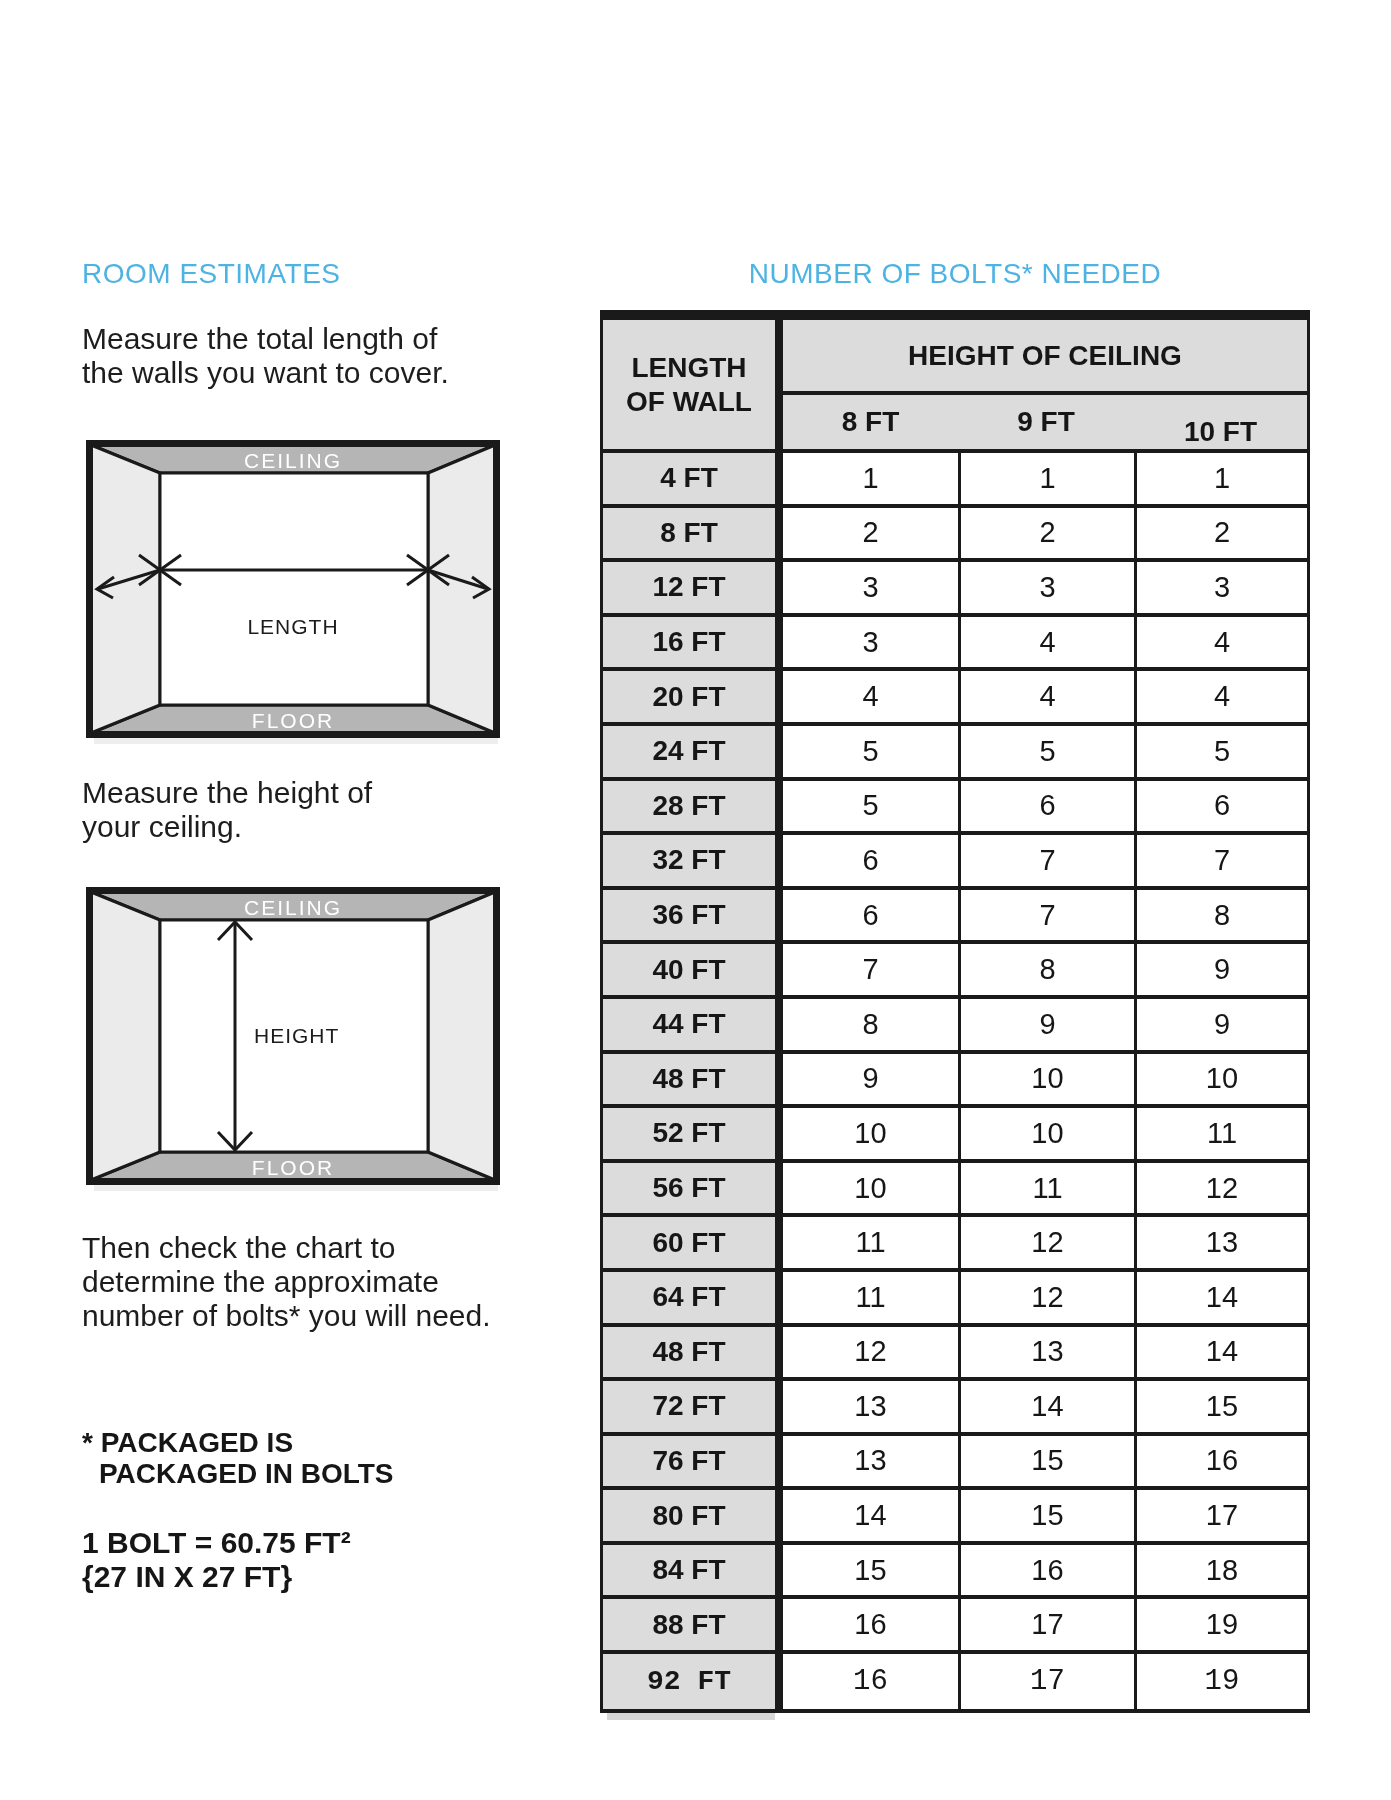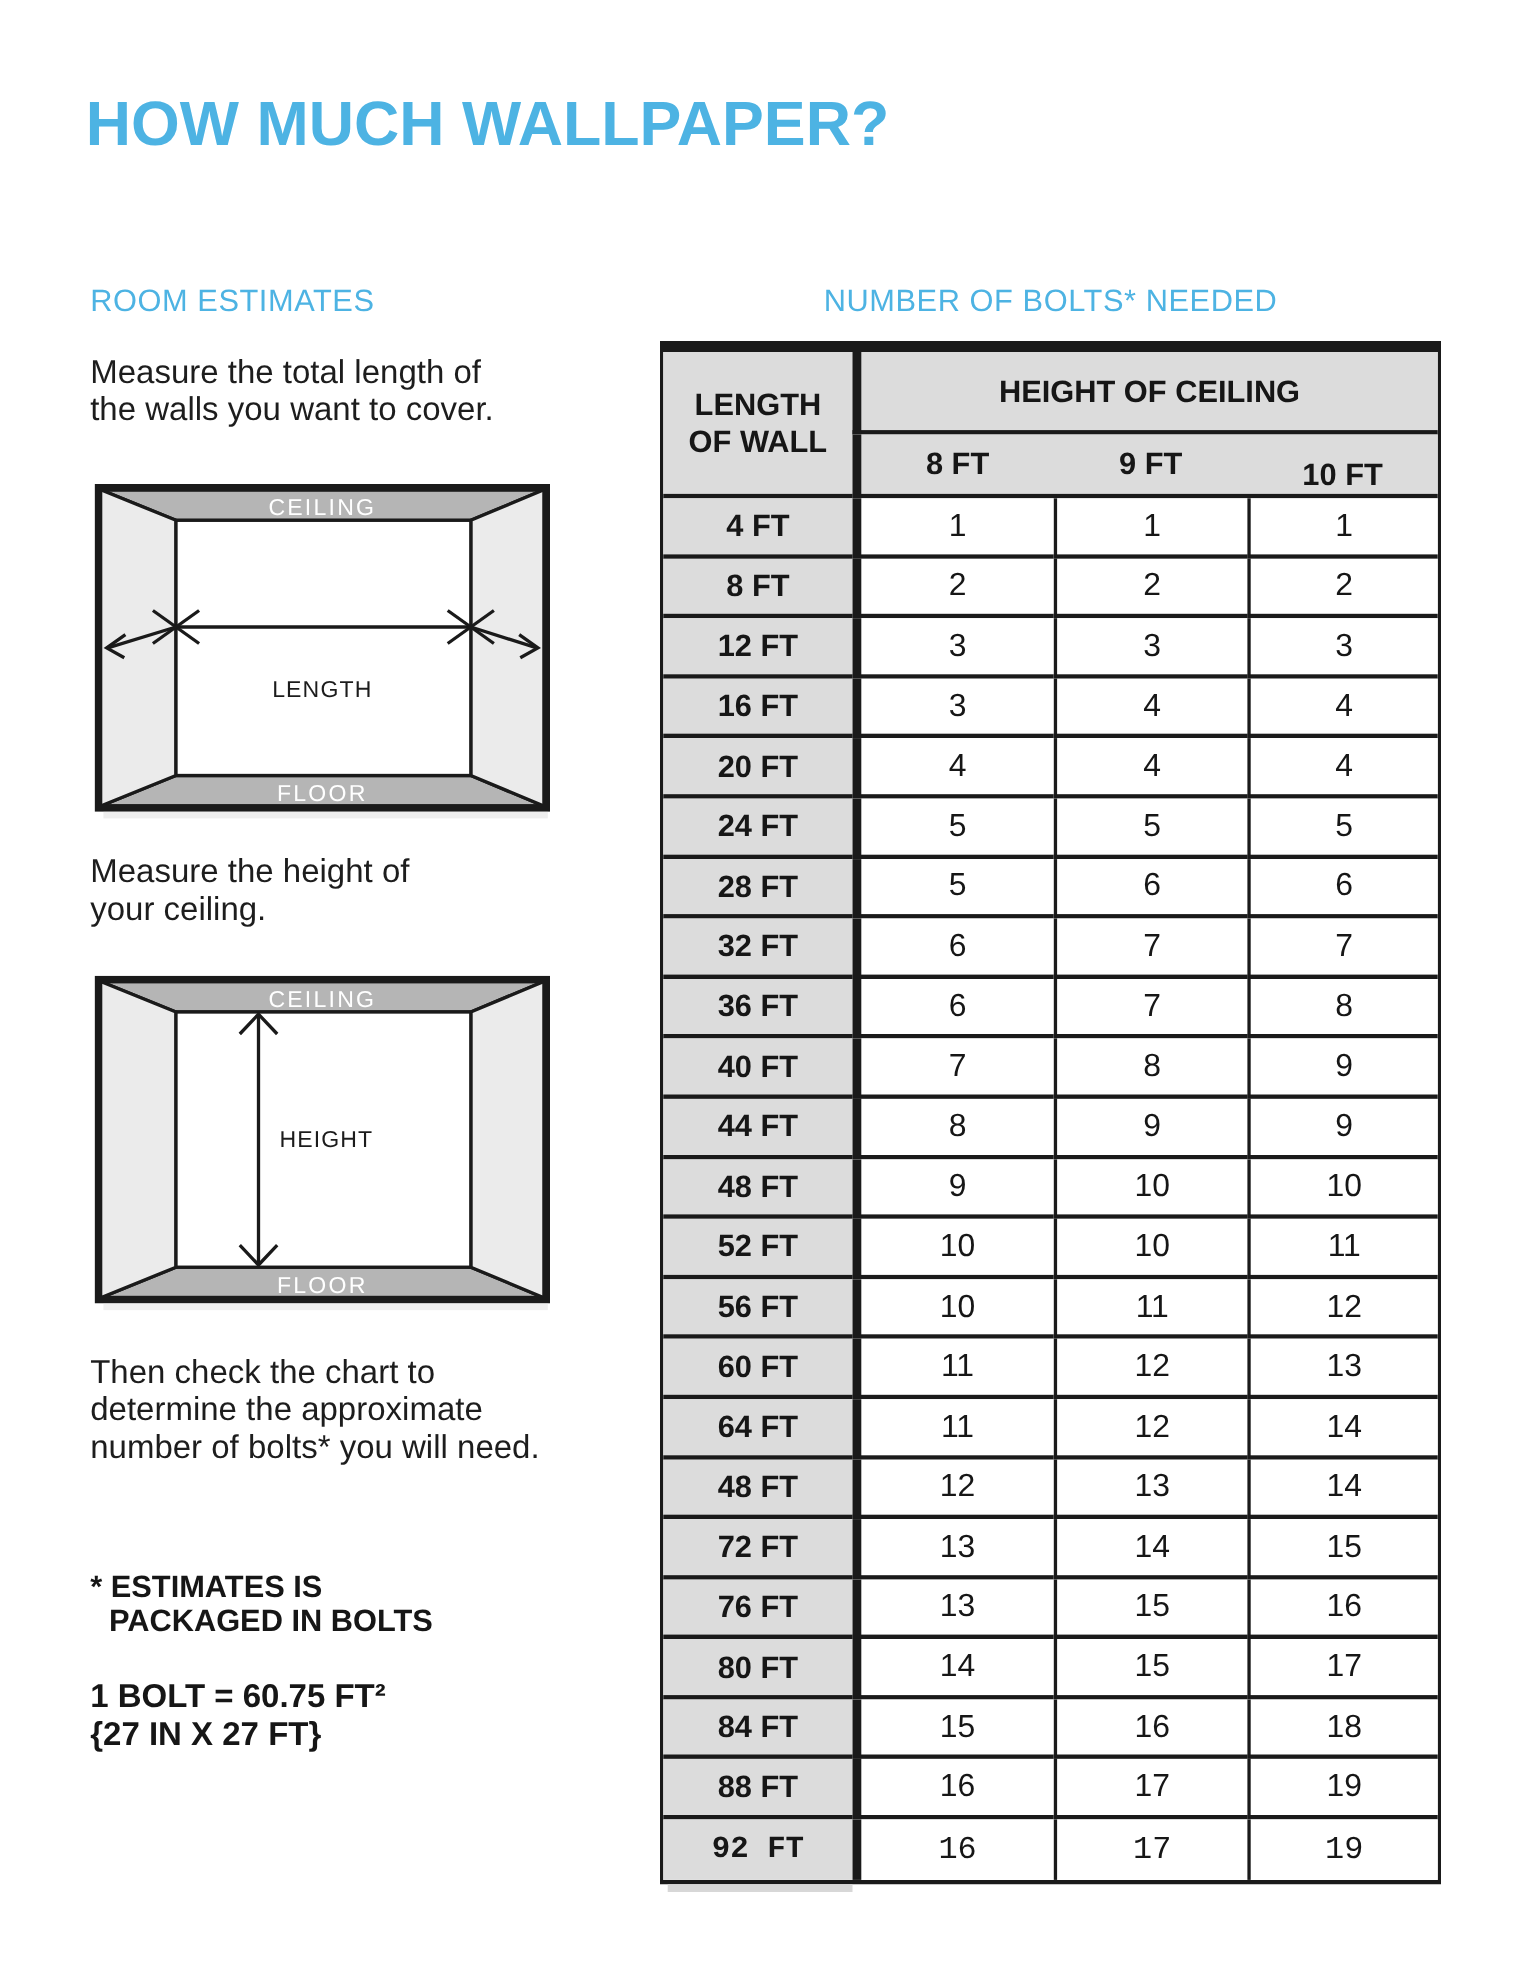--- a/index.html
+++ b/index.html
@@ -46,21 +46,20 @@
   .subhead{grid-column:2/5;grid-row:2;padding:0;}
   .subhead .sub{display:flex;align-items:center;justify-content:center;height:100%;}
   .subhead{display:flex;}
   .sub.s1{width:175px;} .sub.s2{width:176px;} .sub.s3{width:173px;margin-top:19px;}
 </style>
 </head>
 <body>
 
 <div class="page">
 
-  <div class="page-title">HOW MUCH WALLPAPER?</div>
 
   <div class="section-heading room-heading">ROOM ESTIMATES</div>
 
   <div class="para para1">Measure the total length of
 the walls you want to cover.</div>
 
   <svg class="diagram diagram1" viewBox="0 0 414 298">
     <polygon points="5,5 409,5 342,33 74,33" fill="#b5b5b5" stroke="#1a1a1a" stroke-width="3"></polygon>
     <polygon points="5,293 409,293 342,265 74,265" fill="#b5b5b5" stroke="#1a1a1a" stroke-width="3"></polygon>
     <polygon points="5,5 74,33 74,265 5,293" fill="#ebebeb" stroke="#1a1a1a" stroke-width="3"></polygon>
@@ -103,21 +102,21 @@
     </g>
     <text class="svg-dark" x="168" y="156">HEIGHT</text>
   </svg>
   <div class="shadow d2"></div>
 
   <div class="para para3">Then check the chart to
 determine the approximate
 number of bolts* you will need.</div>
 
   <div class="note">
-    <div>* ESTIMATES IS</div>
+    <div>* PACKAGED IS</div>
     <div class="indent">PACKAGED IN BOLTS</div>
   </div>
 
   <div class="bolt-info">1 BOLT = 60.75 FT²
 {27 IN X 27 FT}</div>
 
   <div class="section-heading bolts-heading">NUMBER OF BOLTS* NEEDED</div>
 
   <div class="bolt-table">
     <div class="cell head corner">LENGTH

